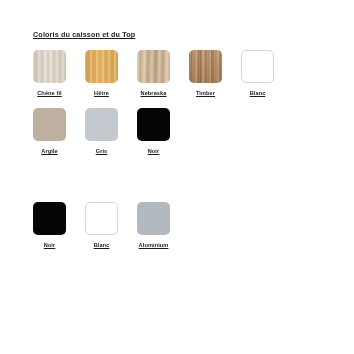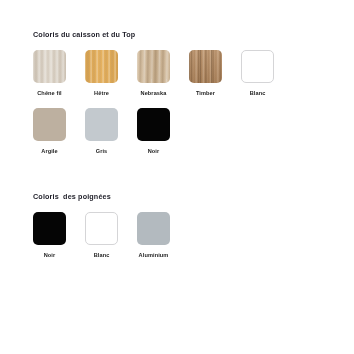--- a/index.html
+++ b/index.html
@@ -18,21 +18,21 @@
   #canvas {
     position: absolute;
     left: 0;
     top: 0;
     width: 354px;
     height: 354px;
     background: #ffffff;
   }
 
   
-  .section { position: absolute; left: 0; width: 313px; }
+  .section { position: absolute; left: 0; width: 313px; text-decoration: underline; }
   #section-caisson { top: 30px; }
   #section-poignees { top: 192px; }
 
   .section-title {
     margin: 0 0 0 33px;
     font-size: 7.2px;
     font-weight: bold;
     letter-spacing: 0.15px;
     color: #1e1e28;
     white-space: pre;
@@ -155,21 +155,20 @@
         <div class="swatch-label">Gris</div>
       </div>
       <div class="swatch-cell">
         <div class="swatch-box" style="background:#050505"></div>
         <div class="swatch-label">Noir</div>
       </div>
     </div>
   </div>
 
   <div class="section" id="section-poignees">
-    <div class="section-title">Coloris  des poignées</div>
 
     <div class="swatch-row">
       <div class="swatch-cell">
         <div class="swatch-box" style="background:#050505"></div>
         <div class="swatch-label">Noir</div>
       </div>
       <div class="swatch-cell">
         <div class="swatch-box bordered" style="background:#ffffff"></div>
         <div class="swatch-label">Blanc</div>
       </div>

